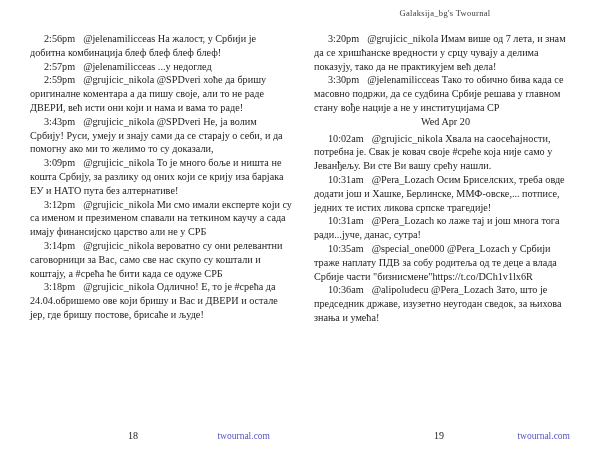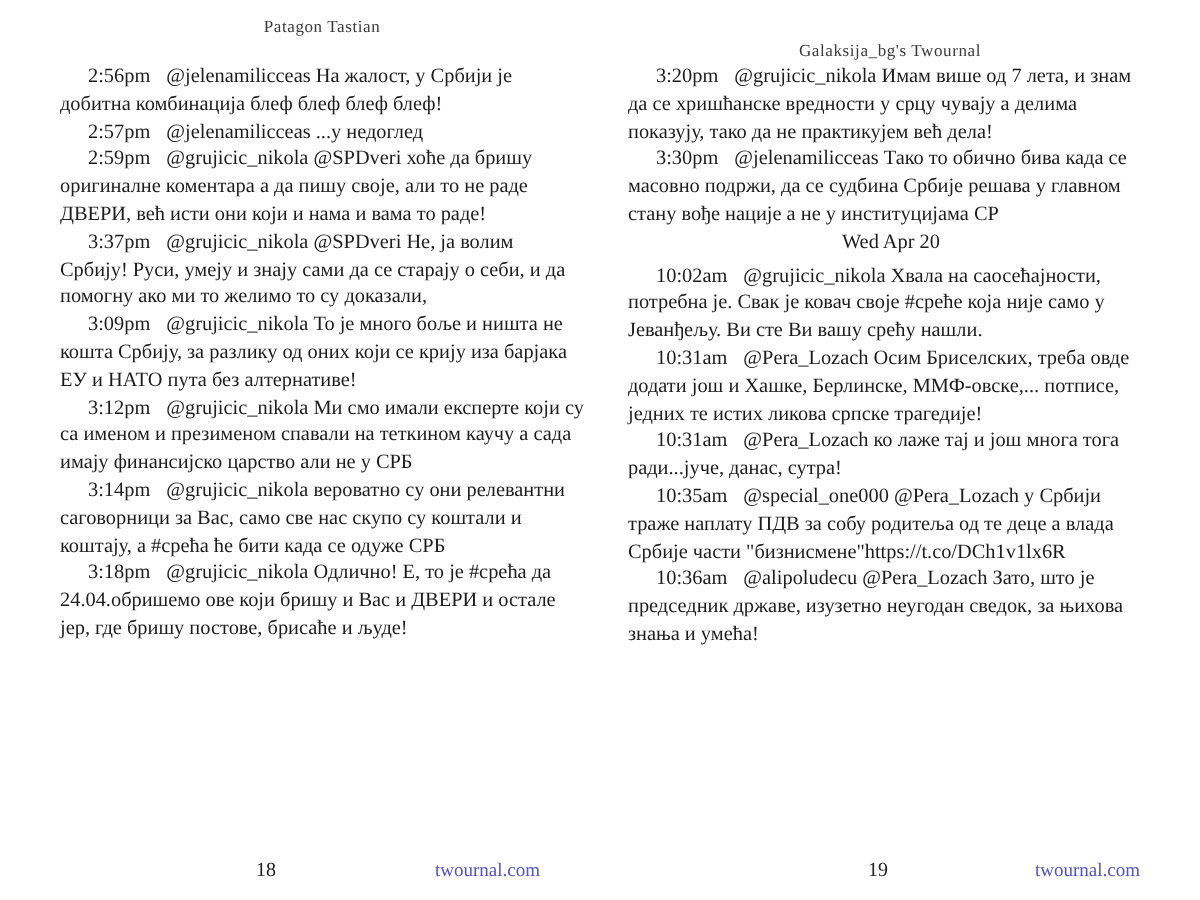--- a/index.html
+++ b/index.html
@@ -27,21 +27,21 @@
   }
   .page-header {
     position: absolute;
     top: 8px;
     font-size: 8.5px;
     letter-spacing: 0.3px;
     color: #3a3a3a;
     text-align: center;
   }
   .page-left .page-header { left: 30px; width: 262px; }
-  .page-right .page-header { left: 14px; width: 262px; margin-top: 12px; }
+  .page-right .page-header { left: 14px; width: 262px; }
   .content {
     position: absolute;
     top: 32px;
     font-size: 10.2px;
     line-height: 13.8px;
   }
   .page-left .content { left: 30px; width: 263px; }
   .page-right .content { left: 14px; width: 263px; }
   p.tweet { margin: 0; }
   .time { margin-right: 8px; margin-left: 14px; }
@@ -68,26 +68,25 @@
     text-decoration: none;
     cursor: pointer;
   }
 </style>
 </head>
 <body>
 
 <div class="spread">
 
   <div class="page page-left">
-    <div class="page-header">Patagon Tastian</div>
     <div class="content">
       <p class="tweet"><span class="time">2:56pm</span><span>@jelenamilicceas На жалост, у Србији је добитна комбинација блеф блеф блеф блеф!</span></p>
       <p class="tweet"><span class="time">2:57pm</span><span>@jelenamilicceas ...у недоглед</span></p>
       <p class="tweet"><span class="time">2:59pm</span><span>@grujicic_nikola @SPDveri хоће да бришу оригиналне коментара а да пишу своје, али то не раде ДВЕРИ, већ исти они који и нама и вама то раде!</span></p>
-      <p class="tweet"><span class="time">3:37pm</span><span>@grujicic_nikola @SPDveri Не, ја волим Србију! Руси, умеју и знају сами да се старају о себи, и да помогну ако ми то желимо то су доказали,</span></p>
+      <p class="tweet"><span class="time">3:43pm</span><span>@grujicic_nikola @SPDveri Не, ја волим Србију! Руси, умеју и знају сами да се старају о себи, и да помогну ако ми то желимо то су доказали,</span></p>
       <p class="tweet"><span class="time">3:09pm</span><span>@grujicic_nikola То је много боље и ништа не кошта Србију, за разлику од оних који се крију иза барјака ЕУ и НАТО пута без алтернативе!</span></p>
       <p class="tweet"><span class="time">3:12pm</span><span>@grujicic_nikola Ми смо имали експерте који су са именом и презименом спавали на теткином каучу а сада имају финансијско царство али не у СРБ</span></p>
       <p class="tweet"><span class="time">3:14pm</span><span>@grujicic_nikola вероватно су они релевантни саговорници за Вас, само све нас скупо су коштали и коштају, а #срећа ће бити када се одуже СРБ</span></p>
       <p class="tweet"><span class="time">3:18pm</span><span>@grujicic_nikola Одлично! Е, то је #срећа да 24.04.обришемо ове који бришу и Вас и ДВЕРИ и остале јер, где бришу постове, брисаће и људе!</span></p>
     </div>
     <div class="footer-num">18</div>
     <a class="footer-link">twournal.com</a>
   </div>
 
   <div class="page page-right">

